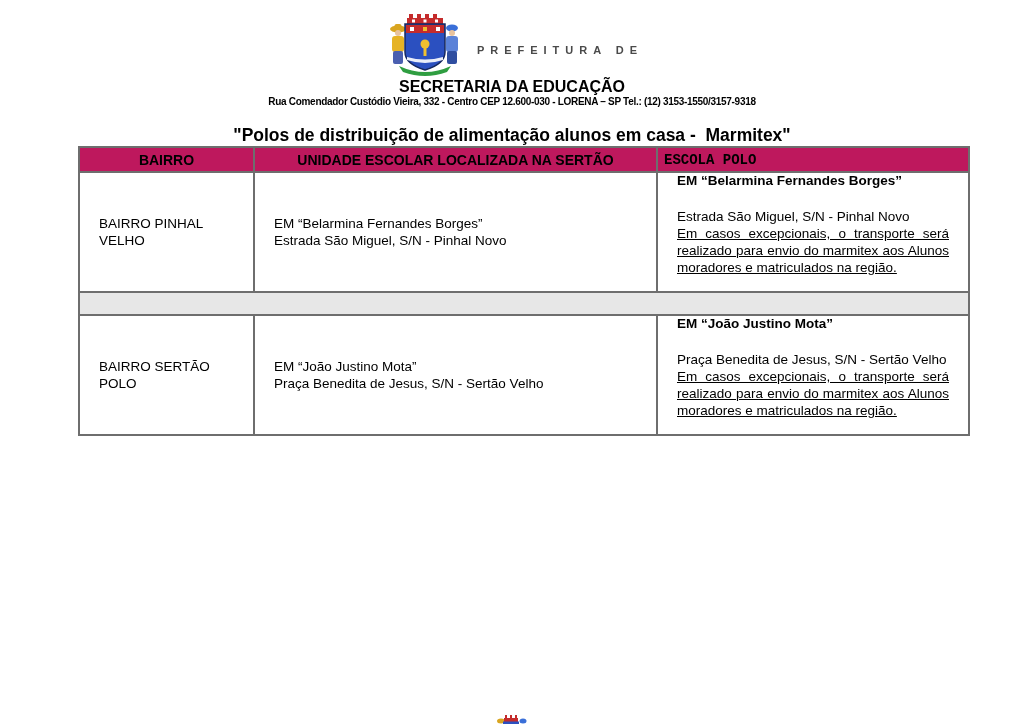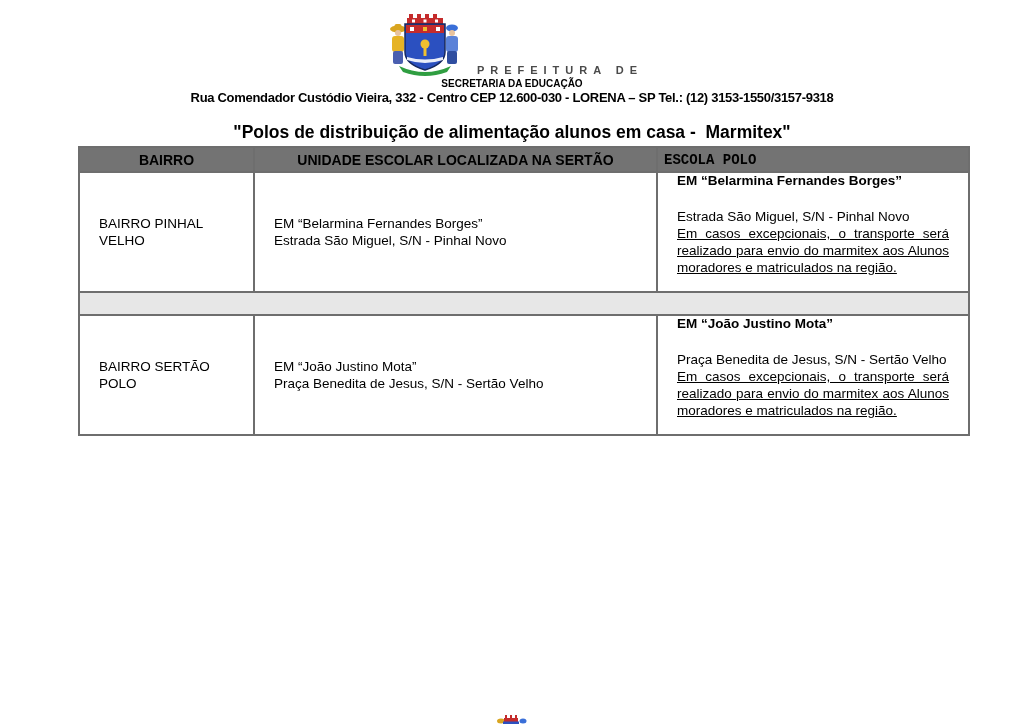--- a/index.html
+++ b/index.html
@@ -7,51 +7,51 @@
     width:1024px;height:724px;
     font-family:"Liberation Sans","DejaVu Sans",sans-serif;
     color:#000;
     position:relative;
     overflow:hidden;
   }
   .page{position:relative;width:1024px;height:724px;background:#fff;}
 
   
   .doc-header{padding-top:10px;text-align:center;}
-  .logo-row{display:flex;justify-content:center;align-items:flex-end;gap:8px;}
+  .logo-row{display:flex;justify-content:center;align-items:center;gap:8px;}
   .crest{width:88px;height:66px;flex:0 0 auto;}
   .brand-text{display:flex;flex-direction:column;align-items:flex-start;margin-top:14px;}
   .brand-small{
     font-size:11px;font-weight:bold;letter-spacing:6px;color:#4a4a4a;line-height:1;
   }
   .brand-large{
     font-size:46px;font-weight:bold;color:#1e3d99;line-height:0.78;letter-spacing:-1px;
     margin-top:3px;
   }
-  .secretaria{font-size:10px;font-weight:bold;line-height:1.15;margin-top:2px;}
-  .address-line{font-size:13px;font-weight:bold;letter-spacing:-0.3px;line-height:1.25;}
+  .secretaria{font-size:16px;font-weight:bold;line-height:1.15;margin-top:2px;}
+  .address-line{font-size:10px;font-weight:bold;letter-spacing:-0.3px;line-height:1.25;}
 
   .doc-title{
     text-align:center;font-weight:bold;font-size:17.5px;margin-top:16px;
     white-space:pre-wrap;
   }
 
   
   table.polo-table{
     position:absolute;left:78px;top:146px;width:890px;
     border-collapse:collapse;table-layout:fixed;
   }
   .polo-table th,.polo-table td{
     border:2px solid #6e6e6e;
     font-size:13.5px;
     padding:0 19px;
     overflow:hidden;
   }
   .polo-table th{
-    background:#737373;height:21px;font-size:14px;font-weight:bold;padding:1px 6px;
+    background:#be185d;height:21px;font-size:14px;font-weight:bold;padding:1px 6px;
   }
   .th-bairro,.th-unidade{text-align:center;}
   .th-polo{text-align:left;font-family:Liberation Mono, monospace;}
 
   .data-row td{height:118px;vertical-align:middle;line-height:17px;}
   .cell-bairro{padding-left:8px;}
   .bairro-text{width:120px;}
   .cell-unidade{padding-left:6px;}
   .cell-polo{vertical-align:top !important;padding:10px 8px 0 7px;}
   .polo-name{font-weight:bold;line-height:16px;}

